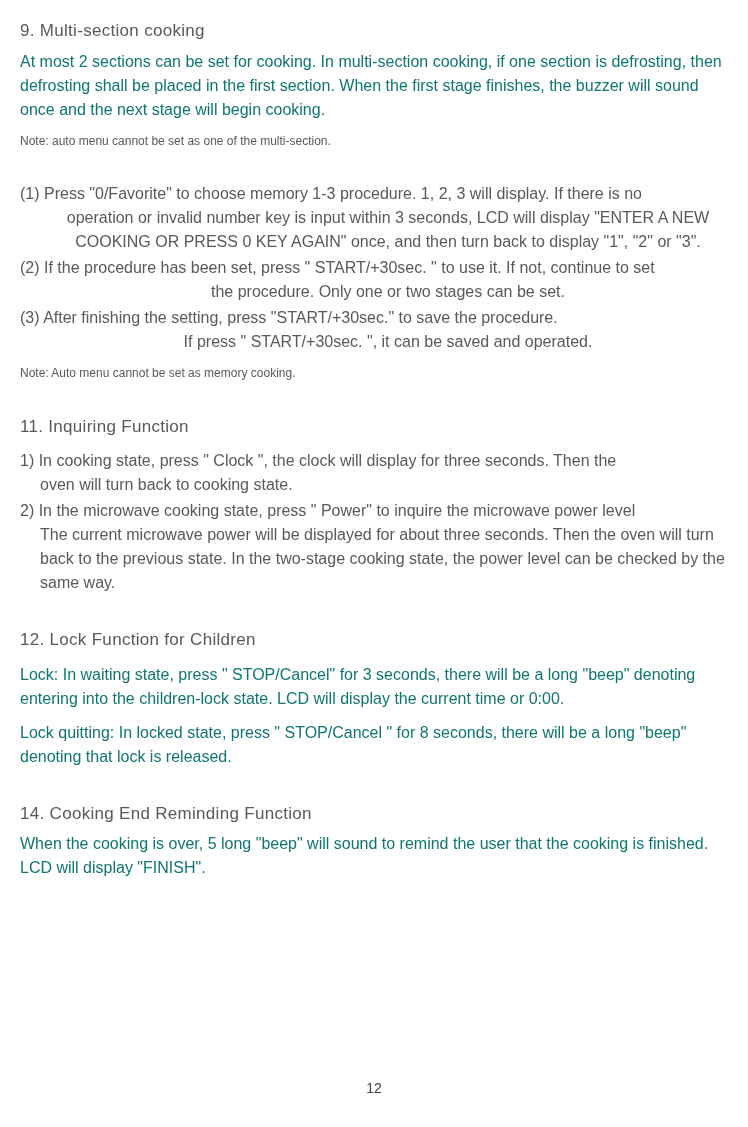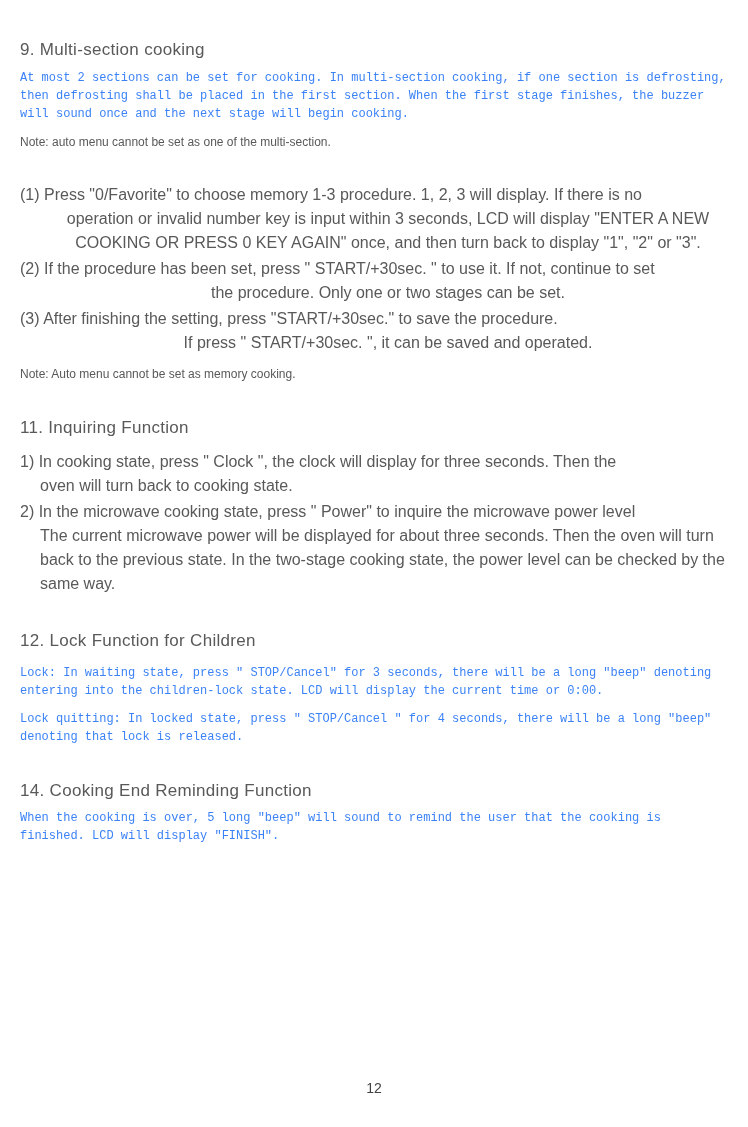--- a/index.html
+++ b/index.html
@@ -18,33 +18,31 @@
       font-size: 16px;
       line-height: 1.5;
     }
     .section-heading {
       font-size: 17px;
       color: #595959;
       margin-bottom: 6px;
       letter-spacing: 0.3px;
     }
     .body-text {
-      font-size: 12px;
-      color: #3b82f6;
+      font-size: 16px;
+      color: #0f766e;
       margin-bottom: 0;
-      font-family: Liberation Mono, monospace;
     }
     .note-text {
       font-size: 12px;
       color: #595959;
       margin-top: 10px;
     }
     .section-block {
       margin-bottom: 32px;
-      margin-top: 19px;
     }
     .indented {
       padding-left: 28px;
       text-align: center;
     }
     .numbered-item {
       margin-bottom: 2px;
     }
     .page-number {
       position: absolute;
@@ -91,21 +89,21 @@
   </div>
   <div class="numbered-item">
     <span>2) </span><span>In the microwave cooking state, press " Power" to inquire the microwave power level</span>
     <div style="padding-left:20px">The current microwave power will be displayed for about three seconds. Then the oven will turn back to the previous state. In the two-stage cooking state, the power level can be checked by the same way.</div>
   </div>
 </div>
 
 <div class="section-block">
   <div class="section-heading">12. Lock Function for Children</div>
   <div class="body-text para-gap">Lock: In waiting state, press " STOP/Cancel" for 3 seconds, there will be a long "beep" denoting entering into the children-lock state. LCD will display the current time or 0:00.</div>
-  <div class="body-text para-gap">Lock quitting: In locked state, press " STOP/Cancel " for 4 seconds, there will be a long "beep" denoting that lock is released.</div>
+  <div class="body-text para-gap">Lock quitting: In locked state, press " STOP/Cancel " for 8 seconds, there will be a long "beep" denoting that lock is released.</div>
 </div>
 
 <div class="section-block">
   <div class="section-heading">14. Cooking End Reminding Function</div>
   <div class="body-text">When the cooking is over, 5 long "beep" will sound to remind the user that the cooking is finished. LCD will display "FINISH".</div>
 </div>
 
 <div class="page-number">12</div>
 
 </body></html>

